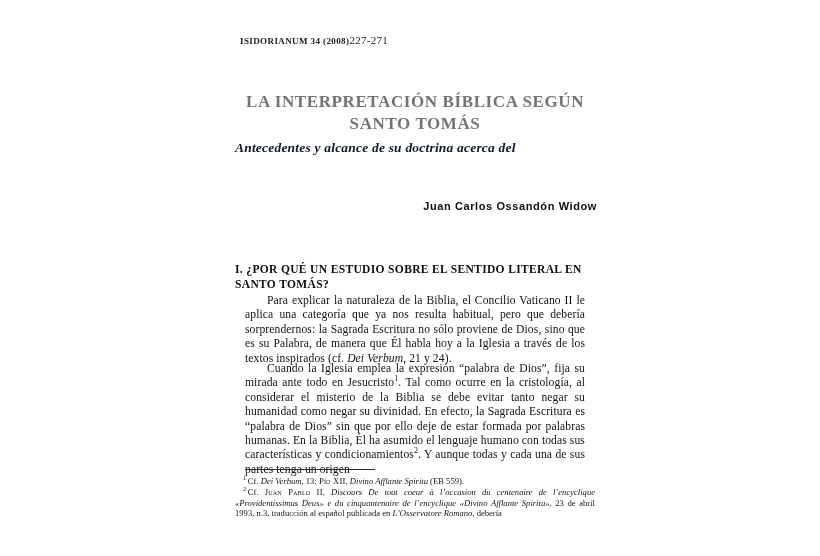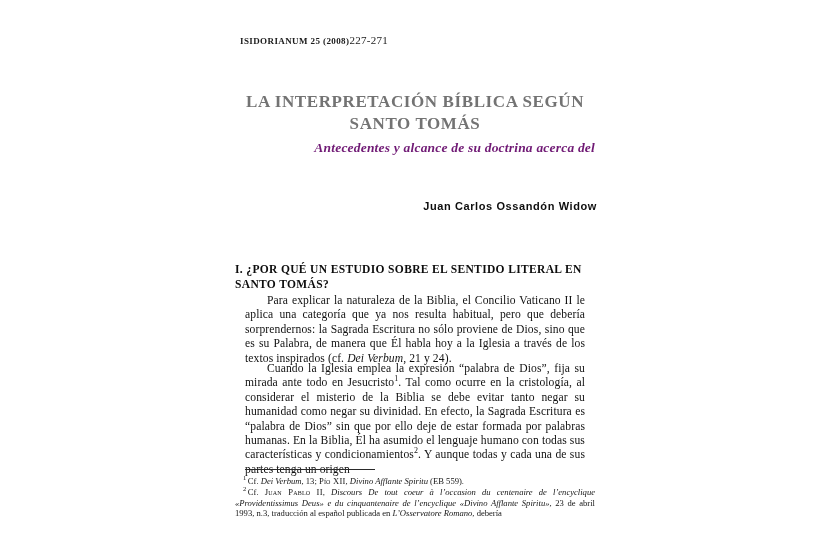--- a/index.html
+++ b/index.html
@@ -67,28 +67,28 @@
   .title .line2 {
     display: block;
     text-align: center;
   }
 
   .subtitle {
     position: absolute;
     top: 127px;
     left: 0;
     width: 360px;
-    text-align: right;
+    text-align: left;
     font-family: "Liberation Serif", "DejaVu Serif", serif;
     font-weight: bold;
     font-style: italic;
     font-size: 13.5px;
     line-height: 19px;
     letter-spacing: 0.2px;
-    color: #701a75;
+    color: #0f172a;
   }
   .subtitle .line2 { display: block; }
 
   .author {
     position: absolute;
     top: 200px;
     left: 4px;
     width: 360px;
     text-align: right;
     padding-right: 2px;
@@ -177,21 +177,21 @@
   .footnotes i { font-style: italic; }
 </style>
 </head>
 <body>
 
 <div class="page">
 
   <div class="column">
 
     <div class="running-head">
-      <span class="journal">ISIDORIANUM 25 (2008)</span><span class="pages">227-271</span>
+      <span class="journal">ISIDORIANUM 34 (2008)</span><span class="pages">227-271</span>
     </div>
 
     <h1 class="title">
       <span>LA INTERPRETACIÓN BÍBLICA SEGÚN</span>
       <span class="line2">SANTO TOMÁS</span>
     </h1>
 
     <h2 class="subtitle">
       <span>Antecedentes y alcance de su doctrina acerca del</span>
     </h2>

